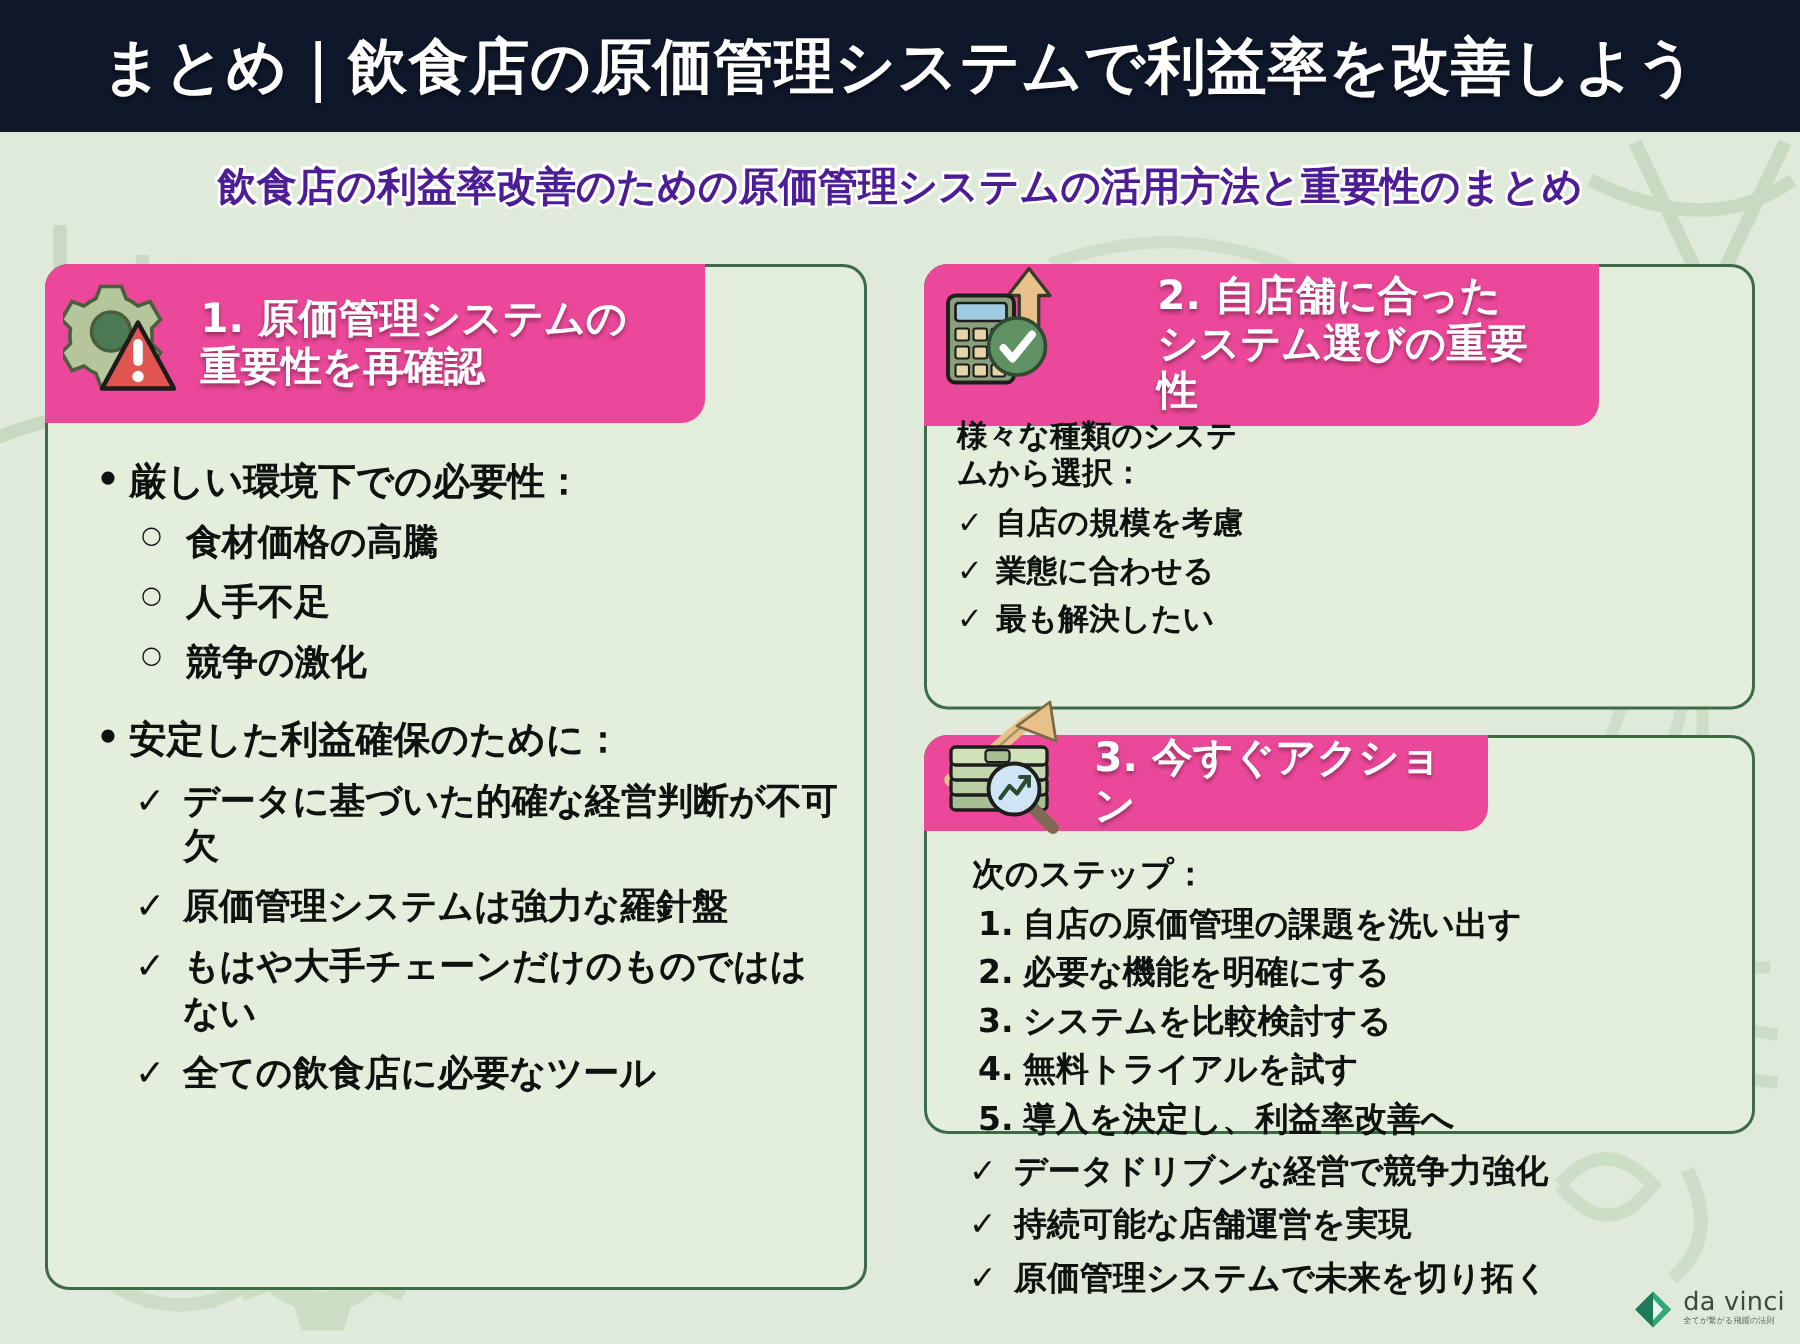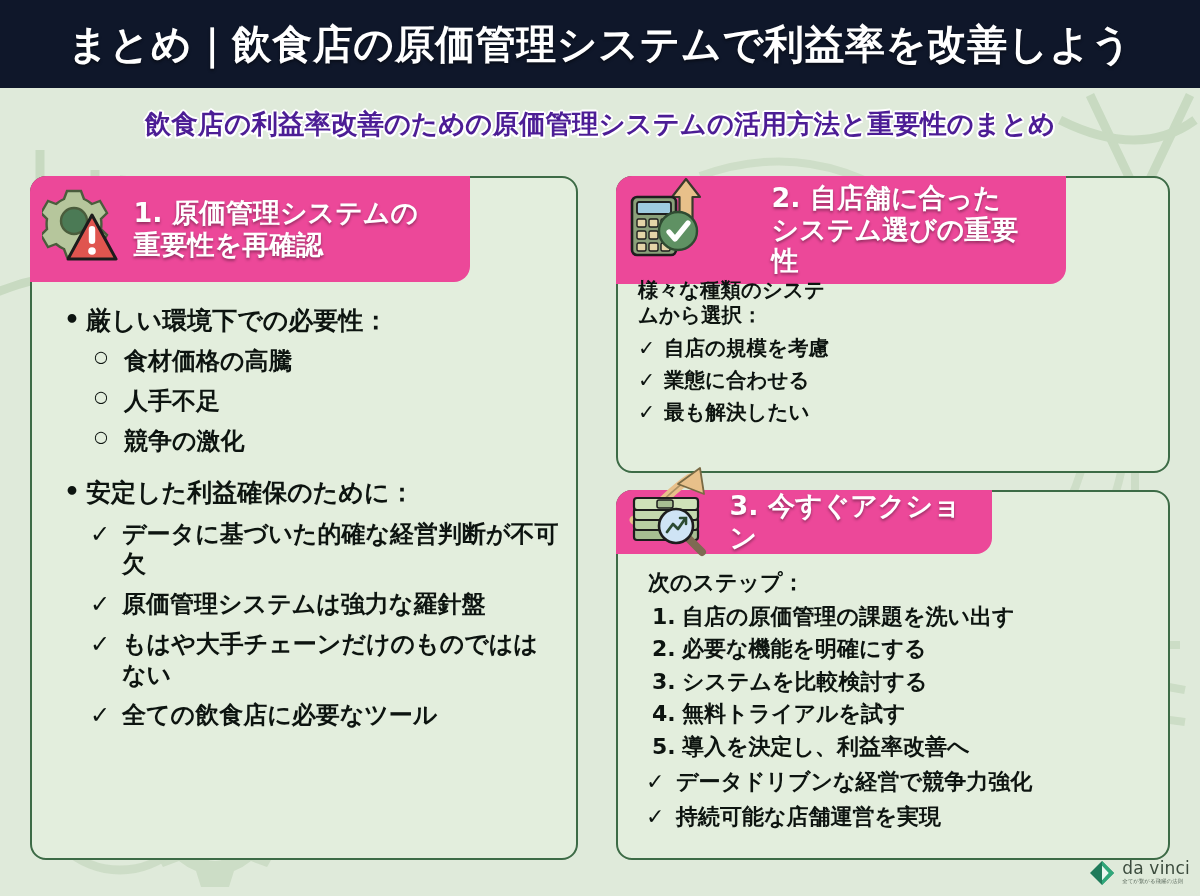--- a/index.html
+++ b/index.html
@@ -73,21 +73,21 @@
   
   .card {
     position: absolute;
     background: #e3eedd;
     border: 2.5px solid #3d6b46;
     border-radius: 16px;
     z-index: 3;
   }
   #card-1 { left: 30px;  top: 176px; width: 548px; height: 684px; }
   #card-2 { left: 616px; top: 176px; width: 554px; height: 297px; }
-  #card-3 { left: 616px; top: 490px; width: 554px; height: 370px; }
+  #card-3 { left: 616px; top: 490px; width: 554px; height: 266px; }
 
   
   .card-head {
     position: absolute;
     top: -2.5px;
     left: -2.5px;
     background: #ec4899;
     border-radius: 16px 0 16px 0;
     display: flex;
     align-items: center;
@@ -465,20 +465,21 @@
         <span>無料トライアルを試す</span>
       </li>
       <li class="c3-step">
         <span class="num">5.</span>
         <span>導入を決定し、利益率改善へ</span>
       </li>
     </ol>
     <ul>
       <li class="c3-chk">データドリブンな経営で競争力強化</li>
       <li class="c3-chk">持続可能な店舗運営を実現</li>
+      <li class="c3-chk">原価管理システムで未来を切り拓く</li>
     </ul>
   </div>
 </section>
 
 <div class="logo">
   <span>
     <svg width="26" height="26" viewBox="0 0 26 26">
       <rect x="13" y="1" width="17" height="17" transform="rotate(45 13 1)" fill="#1f7a5a"></rect>
       <path d="M13 1 L25 13 L13 25 Z" fill="#2fa87a"></path>
       <path d="M13 6 L19.5 13 L13 20 Z" fill="#ffffff"></path>

